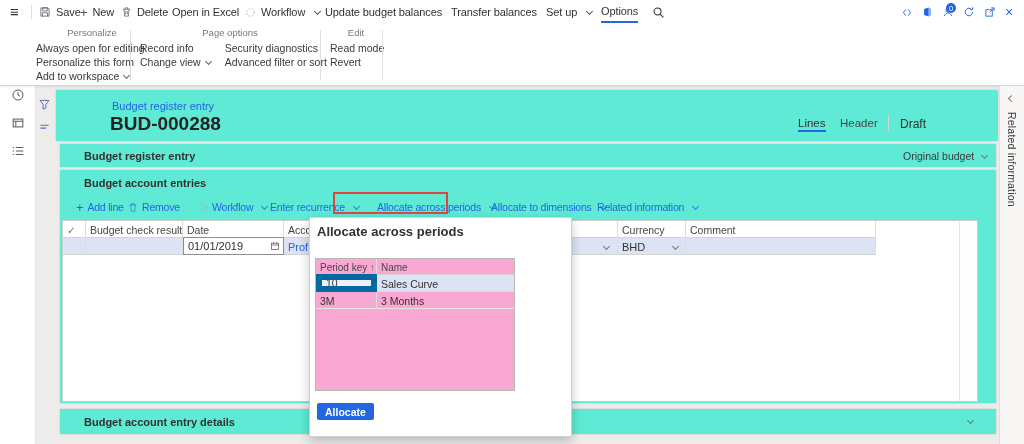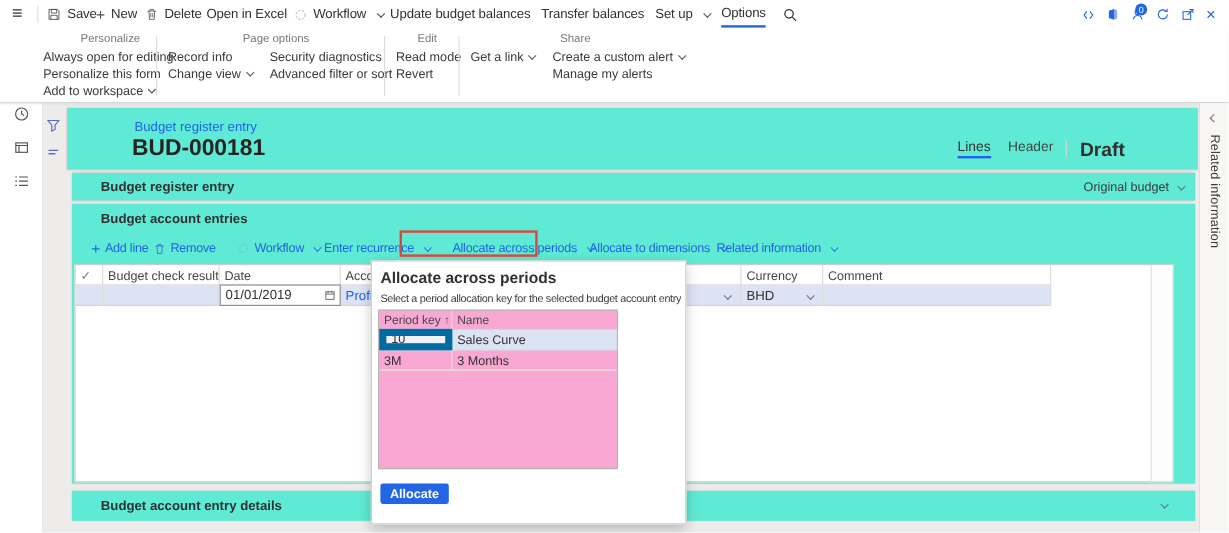--- a/index.html
+++ b/index.html
@@ -188,36 +188,20 @@
     </div>
     <div class="rb-div" style="left:320px"></div>
 
     <div class="rb-group" style="left:330px;width:52px">
       <div class="rb-label">Edit</div>
       <div class="rb-item">Read mode</div>
       <div class="rb-item">Revert</div>
     </div>
     <div class="rb-div" style="left:382px"></div>
 
-    <div class="rb-group" style="left:392px;width:175px">
-      <div class="rb-label">Share</div>
-      <div style="display:flex;gap:14px">
-        <div>
-          <div class="rb-item">
-            <span>Get a link</span><span class="chev"></span>
-          </div>
-        </div>
-        <div>
-          <div class="rb-item">
-            <span>Create a custom alert</span><span class="chev"></span>
-          </div>
-          <div class="rb-item">Manage my alerts</div>
-        </div>
-      </div>
-    </div>
   </div>
 
   <div id="navrail">
     <span class="rail-ico" style="top:8px">
       <svg width="14" height="14" viewBox="0 0 16 16" fill="none" stroke="currentColor" stroke-width="1.1">
           <path d="M2 8l6-5.5L14 8M4 7v6.5h8V7"></path>
         </svg>
     </span>
     <span class="rail-ico" style="top:36px">
       <svg width="14" height="14" viewBox="0 0 16 16" fill="none" stroke="currentColor" stroke-width="1.1">
@@ -251,26 +235,26 @@
         </svg>
     </span>
     <span class="abs" style="left:2px;top:34px;color:#5c6bc0">
       <svg width="13" height="13" viewBox="0 0 16 16" fill="none" stroke="currentColor" stroke-width="1.4">
           <path d="M3 6.5h10M3 10h7"></path>
         </svg>
     </span>
 
     <div class="card" style="left:20px;top:4px;width:942px;height:51px">
       <div class="abs blue" style="left:56px;top:10px;font-size:11px">Budget register entry</div>
-      <div class="abs" style="left:54px;top:23px;font-size:19px;font-weight:bold;color:#252423">BUD-000181</div>
+      <div class="abs" style="left:54px;top:23px;font-size:19px;font-weight:bold;color:#252423">BUD-000288</div>
 
       <div class="abs" style="left:742px;top:27px;font-size:11.5px;border-bottom:2px solid #2266E3;padding-bottom:1px">Lines</div>
       <div class="abs" style="left:784px;top:27px;font-size:11.5px;color:#484644">Header</div>
       <div class="abs" style="left:832px;top:26px;width:1px;height:15px;background:#d8d6d4"></div>
-      <div class="abs" style="left:844px;top:27px;font-size:16px;font-weight:bold">Draft</div>
+      <div class="abs" style="left:844px;top:27px;font-size:12px;font-weight:normal">Draft</div>
     </div>
 
     <div class="card" style="left:24px;top:58px;width:936px;height:23px">
       <div class="abs sec-label" style="left:24px;top:6px">Budget register entry</div>
       <div class="abs" style="left:843px;top:6px;font-size:10.5px;color:#3b3a39">Original budget</div>
       <span class="abs chev" style="left:917px;top:9px;color:#605e5c"></span>
     </div>
 
     <div class="card" style="left:24px;top:84px;width:936px;height:233px">
       <div class="abs sec-label" style="left:24px;top:7px">Budget account entries</div>
@@ -354,21 +338,20 @@
       </div>
     </div>
 
     <div class="card" style="left:24px;top:323px;width:936px;height:25px">
       <div class="abs sec-label" style="left:24px;top:7px">Budget account entry details</div>
       <span class="abs chev" style="left:903px;top:9px;color:#605e5c"></span>
     </div>
 
     <div id="dialog">
       <div class="abs" style="left:7px;top:6px;font-size:13px;font-weight:bold;color:#323130">Allocate across periods</div>
-      <div class="abs" style="left:7px;top:26px;width:253px;font-size:9px;letter-spacing:-0.25px;color:#3b3a39;white-space:nowrap;overflow:hidden">Select a period allocation key for the selected budget account entry</div>
 
       <div class="abs" style="left:5px;top:40px;width:200px;height:133px;border:1px solid #b9b7b5;background:#f9a8d4">
 
         <div class="abs" style="left:0;top:0;width:198px;height:16px;border-bottom:1px solid #d6d4d2">
           <div class="gcell ghead" style="left:0;width:61px;font-size:10px">
             <span>Period key</span>&nbsp;<span style="color:#605e5c">↑</span>
           </div>
           <div class="gcell ghead" style="left:61px;width:137px;font-size:10px;border-right:none">Name</div>
         </div>
 

